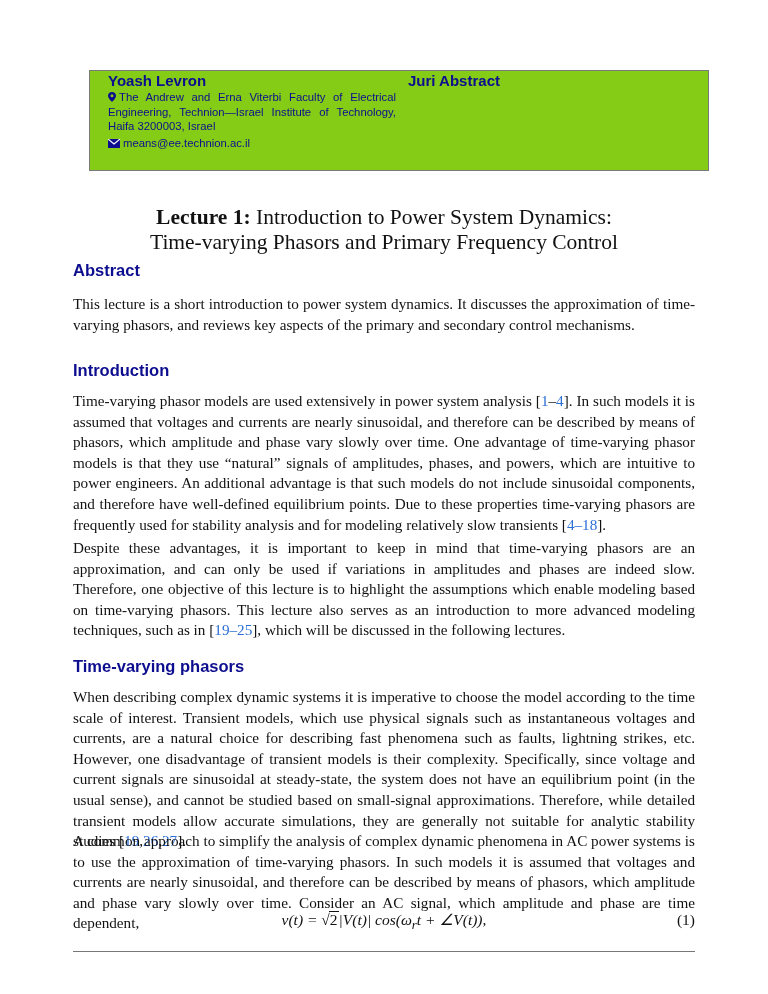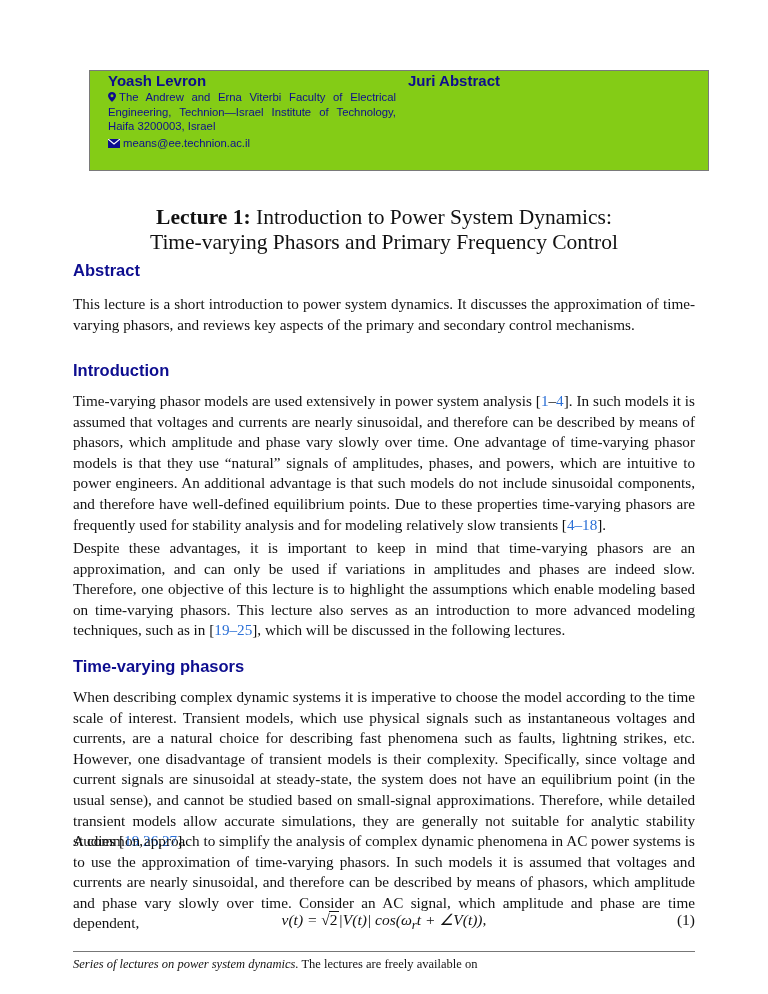--- a/index.html
+++ b/index.html
@@ -76,14 +76,13 @@
 <p class="para" style="top:687px;"><span>When describing complex dynamic systems it is imperative to choose the model according to the time scale of interest. Transient models, which use physical signals such as instantaneous voltages and currents, are a natural choice for describing fast phenomena such as faults, lightning strikes, etc. However, one disadvantage of transient models is their complexity. Specifically, since voltage and current signals are sinusoidal at steady-state, the system does not have an equilibrium point (in the usual sense), and cannot be studied based on small-signal approximations. Therefore, while detailed transient models allow accurate simulations, they are generally not suitable for analytic stability studies [</span><a class="cite">19</a><span>,</span><a class="cite">26</a><span>,</span><a class="cite">27</a><span>].</span></p>
 <p class="para" style="top:831px;">A common approach to simplify the analysis of complex dynamic phenomena in AC power systems is to use the approximation of time-varying phasors. In such models it is assumed that voltages and currents are nearly sinusoidal, and therefore can be described by means of phasors, which amplitude and phase vary slowly over time. Consider an AC signal, which amplitude and phase are time dependent,</p>
 
 <div class="equation">
   <div class="eq-body"><i>v(t) = </i><span>√</span><span class="sqrt">2</span><i>|V(t)| cos(ω</i><sub><i>r</i></sub><i>t + ∠V(t)),</i></div>
   <div class="eq-num">(1)</div>
 </div>
 
 <div class="footer-rule"></div>
 <div class="footer-text">
-  <div><i>Series of lectures on power system dynamics.</i><span> The lectures are freely available on</span></div>
 </div>
 
 </body></html>

